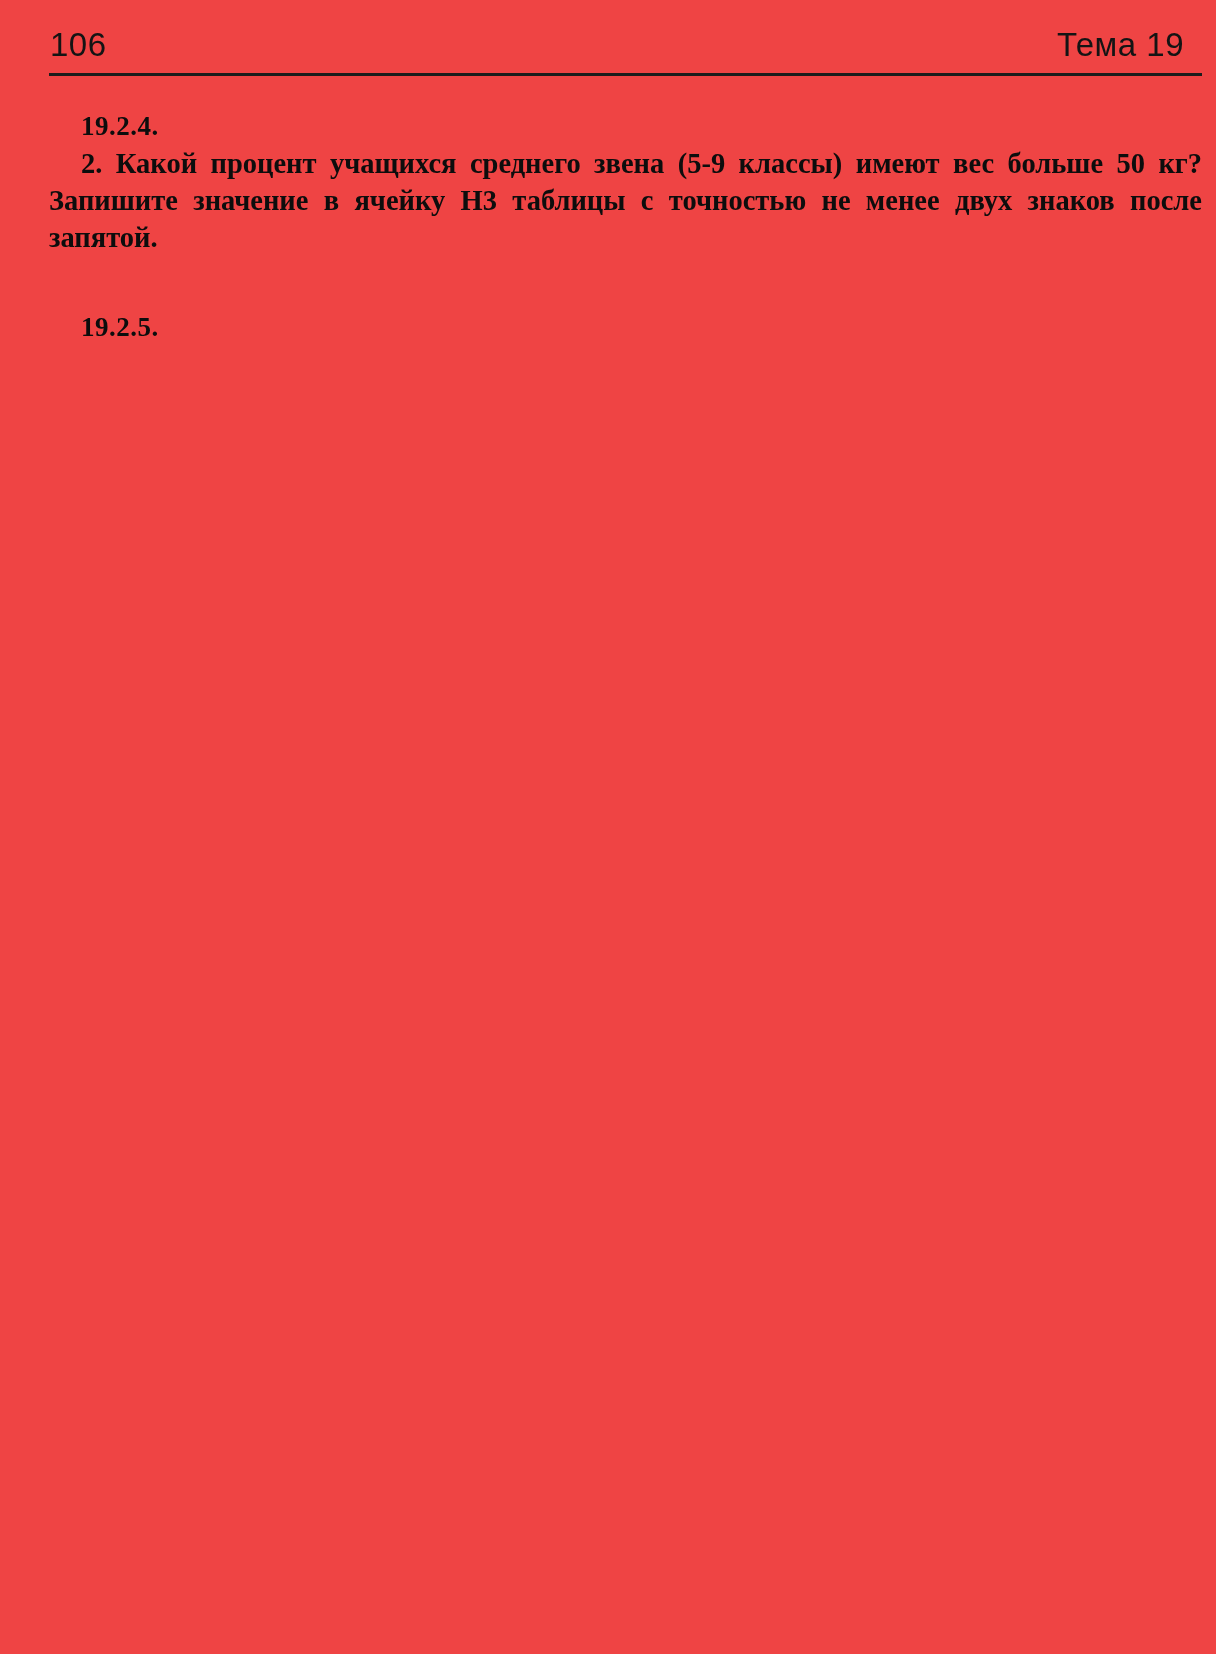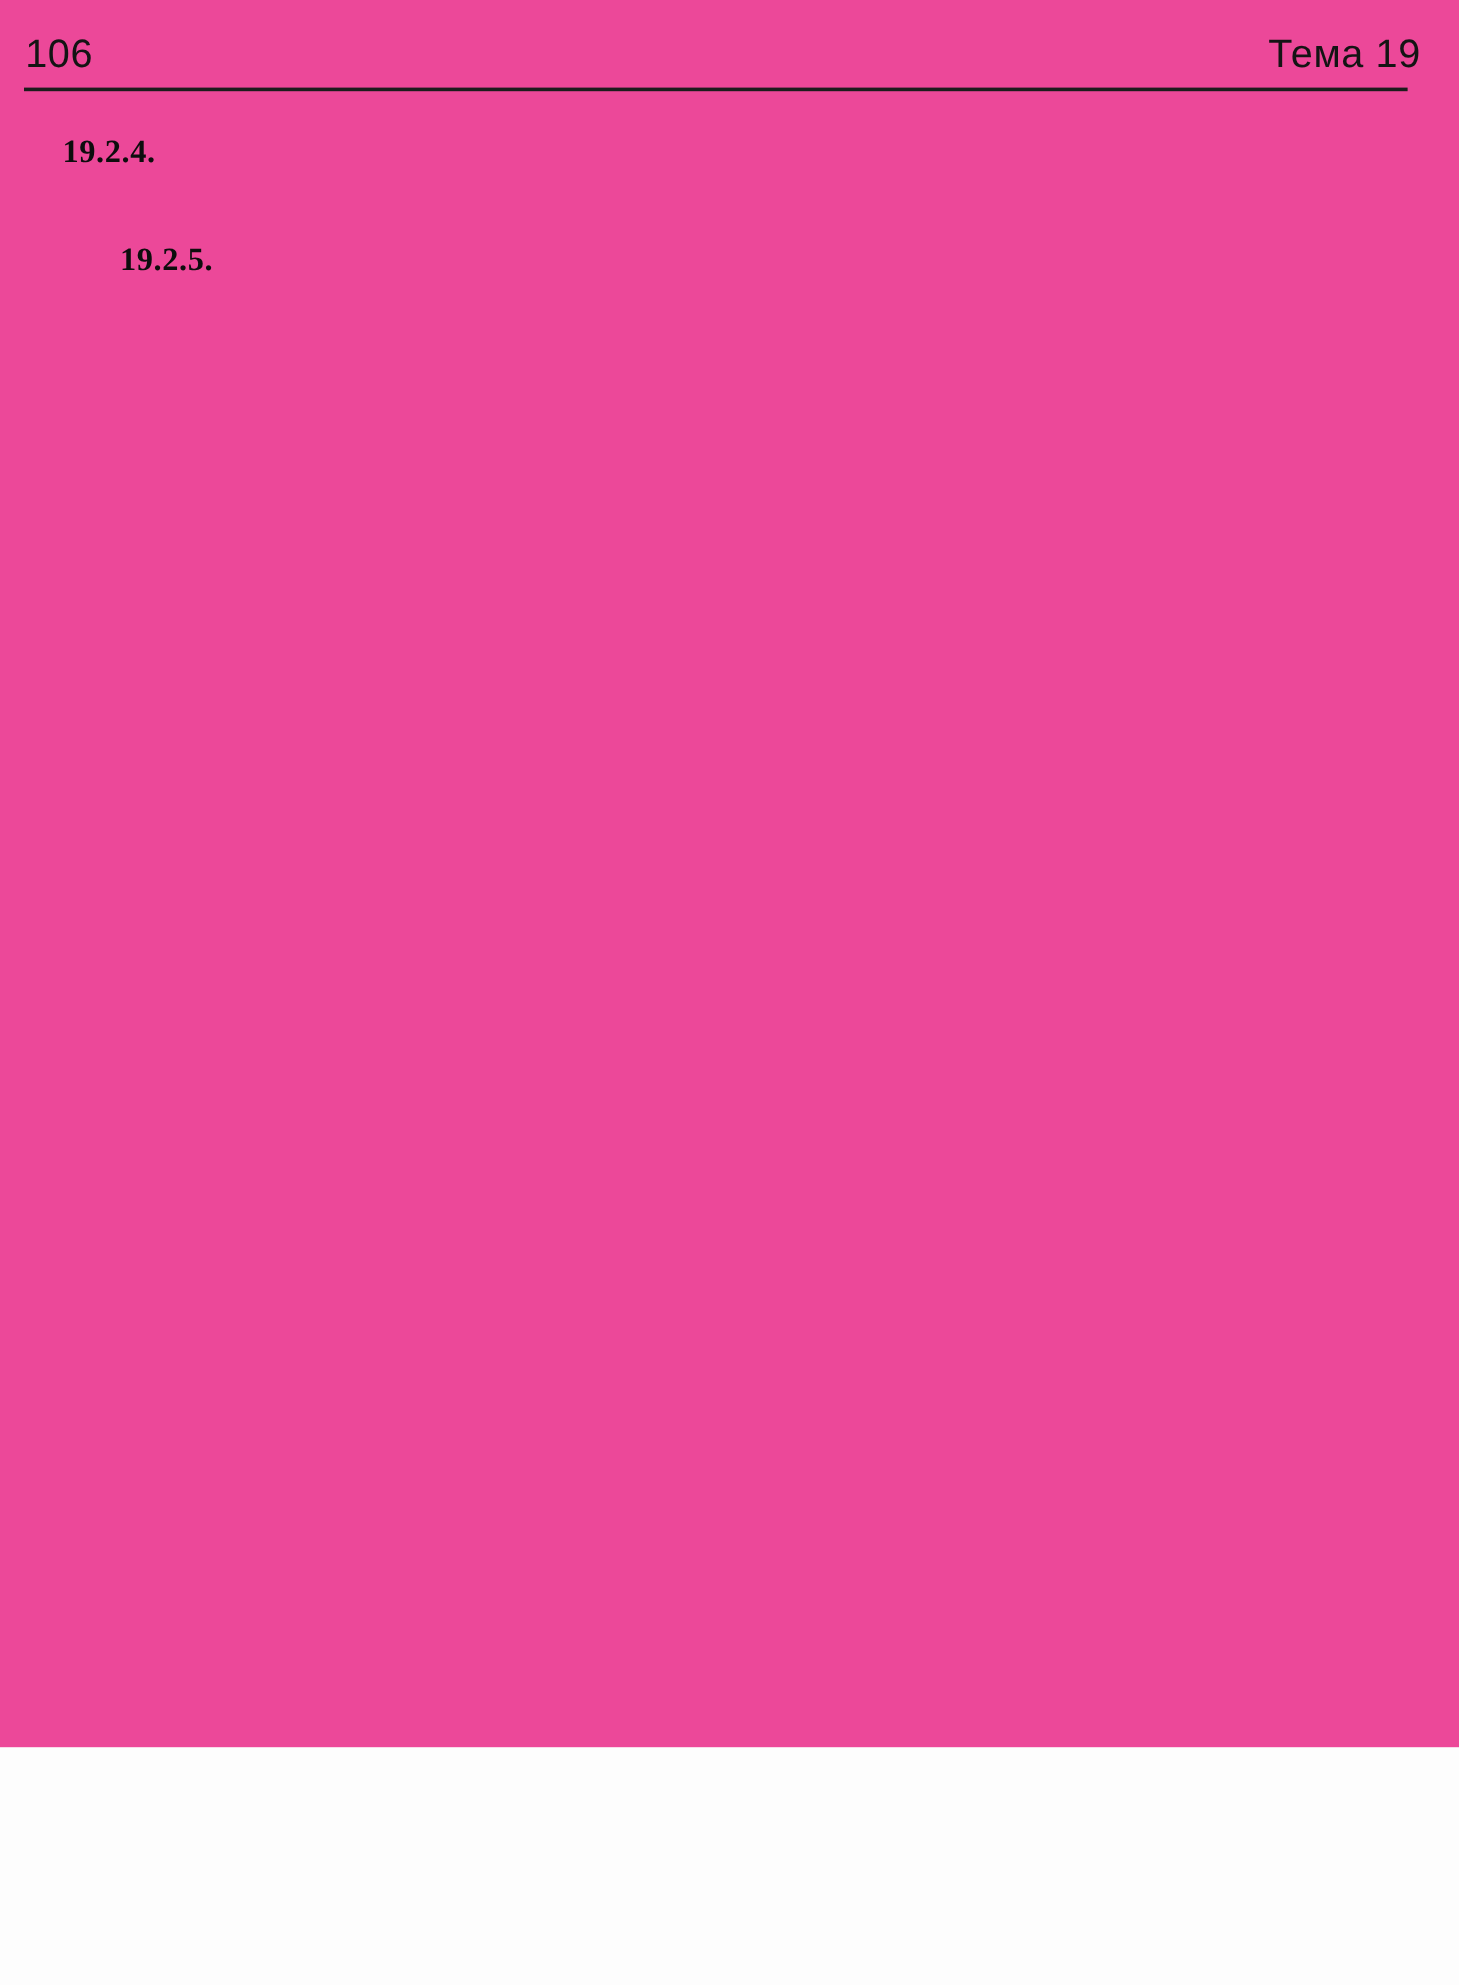--- a/index.html
+++ b/index.html
@@ -5,23 +5,23 @@
   * { margin: 0; padding: 0; box-sizing: border-box; }
   html, body { width: 1216px; height: 1654px; }
   body {
     background: #fdfdfd;
     font-family: "Liberation Serif", "DejaVu Serif", serif;
     color: #0d0d0d;
     overflow: hidden;
   }
   .page {
     width: 1216px;
-    height: 1456px;
-    background: #ec4899;
-    padding: 26px 30px 0 20px;
+    height: 1654px;
+    background: #ef4444;
+    padding: 26px 30px 0 49px;
     position: relative;
   }
   
   .running-head {
     display: flex;
     justify-content: space-between;
     align-items: baseline;
     font-family: "Liberation Sans", "DejaVu Sans", sans-serif;
     font-size: 33px;
     font-weight: 500;
@@ -38,21 +38,21 @@
   
   .content {
     margin-top: 32px;
     width: 1153px;
     font-size: 28.5px;
     line-height: 37px;
     font-weight: 700;
     text-align: justify;
   }
   .section { margin-bottom: 0; }
-  .section + .section { margin-top: 53px; margin-left: 48px; }
+  .section + .section { margin-top: 53px; }
   .section-number {
     font-size: 27px;
     text-indent: 32px;
     text-align: left;
     letter-spacing: 0.5px;
   }
   .para {
     text-indent: 32px;
     word-spacing: 1px;
   }
@@ -67,20 +67,21 @@
     <span>106</span>
     <span>Тема 19</span>
   </div>
 
   <hr class="head-rule">
 
   <div class="content">
 
     <div class="section">
       <div class="section-number">19.2.4.</div>
+      <p class="para">2. Какой процент учащихся среднего звена (5-9 классы) имеют вес больше 50 кг? Запишите значение в ячейку Н3 таблицы с точностью не менее двух знаков после запятой.</p>
     </div>
 
     <div class="section">
       <div class="section-number">19.2.5.</div>
     </div>
 
   </div>
 </div>
 
 </body></html>

